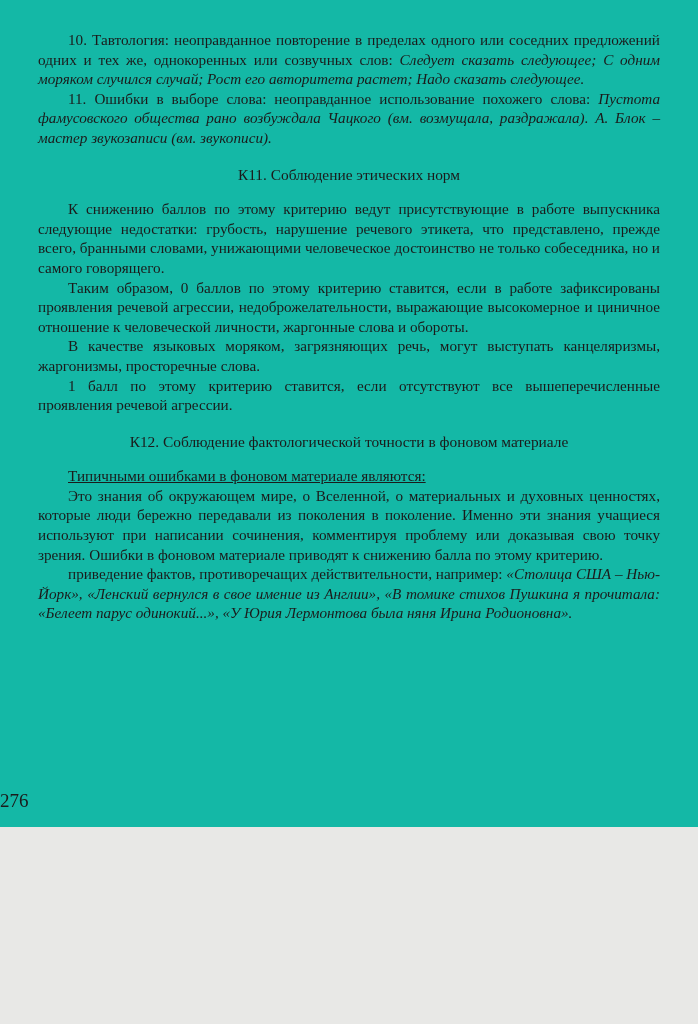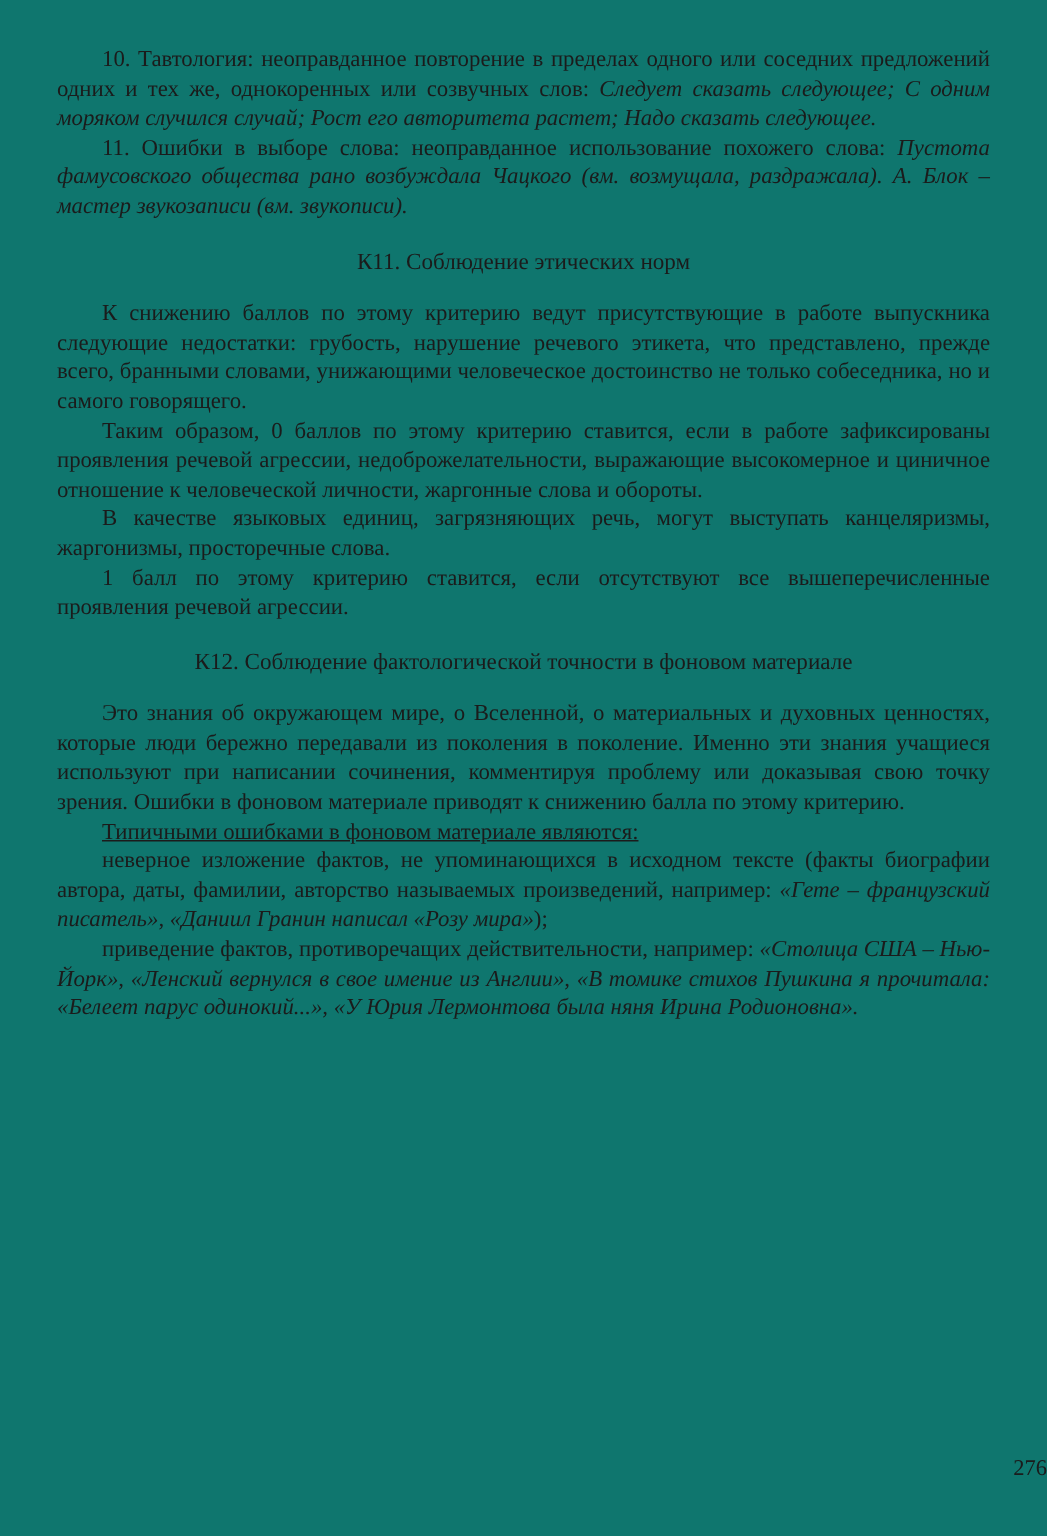--- a/index.html
+++ b/index.html
@@ -1,21 +1,21 @@
 <!DOCTYPE html>
 <html><head>
 <meta charset="utf-8">
 <style>
   * { box-sizing: border-box; }
   html, body { margin: 0; padding: 0; background: #e8e8e6; }
   .page {
     width: 698px;
-    height: 1024px;
+    height: 827px;
     margin: 0 auto;
-    background: #0f766e;
+    background: #14b8a6;
     position: relative;
     font-family: "Liberation Serif", serif;
     color: #1b1b1b;
     padding: 30px 38px 0 38px;
     overflow: hidden;
   }
   .text-block {
     width: 622px;
   }
   .para {
@@ -31,55 +31,54 @@
     text-align: center;
     text-indent: 0;
     margin: 17px 0 15px 0;
     line-height: 19.6px;
   }
   .italic { font-style: italic; }
   .bold { font-weight: normal; }
   .underline { text-decoration: underline; }
   .page-number {
     position: absolute;
-    bottom: 36px;
+    bottom: 15px;
     left: 0;
     width: 100%;
-    text-align: right;
-    font-size: 15px;
+    text-align: left;
+    font-size: 19px;
     color: #1b1b1b;
   }
 </style>
 </head>
 <body>
 
 <div class="page">
   <main class="text-block">
 
     <p class="para"><span>10. Тавтология: неоправданное повторение в пределах одного или соседних предложений одних и тех же, однокоренных или созвучных слов: </span><span class="italic">Следует сказать следующее; С одним моряком случился случай; Рост его авторитета растет; Надо сказать следующее.</span></p>
 
     <p class="para"><span>11. Ошибки в выборе слова: неоправданное использование похожего слова: </span><span class="italic">Пустота фамусовского общества рано возбуждала Чацкого (вм. возмущала, раздражала). А. Блок – мастер звукозаписи (вм. звукописи).</span></p>
 
     <h2 class="heading">К11. Соблюдение этических норм</h2>
 
     <p class="para"><span>К снижению баллов по этому критерию ведут присутствующие в работе выпускника следующие недостатки: грубость, нарушение речевого этикета, что представлено, прежде всего, бранными словами, унижающими человеческое достоинство не только собеседника, но и самого говорящего.</span></p>
 
     <p class="para"><span>Таким образом, </span><span class="bold">0 баллов</span><span> по этому критерию ставится, если в работе зафиксированы проявления речевой агрессии, недоброжелательности, выражающие высокомерное и циничное отношение к человеческой личности, жаргонные слова и обороты.</span></p>
 
-    <p class="para"><span>В качестве языковых единиц, загрязняющих речь, могут выступать канцеляризмы, жаргонизмы, просторечные слова.</span></p>
+    <p class="para"><span>В качестве языковых моряком, загрязняющих речь, могут выступать канцеляризмы, жаргонизмы, просторечные слова.</span></p>
 
     <p class="para"><span class="bold">1 балл</span><span> по этому критерию ставится, если отсутствуют все вышеперечисленные проявления речевой агрессии.</span></p>
 
     <h2 class="heading">К12. Соблюдение фактологической точности в фоновом материале</h2>
 
 
+    <p class="para"><span class="underline">Типичными ошибками в фоновом материале являются:</span></p>
+
     <p class="para"><span>Это знания об окружающем мире, о Вселенной, о материальных и духовных ценностях, которые люди бережно передавали из поколения в поколение. Именно эти знания учащиеся используют при написании сочинения, комментируя проблему или доказывая свою точку зрения. Ошибки в фоновом материале приводят к снижению балла по этому критерию.</span></p>
 
-    <p class="para"><span class="underline">Типичными ошибками в фоновом материале являются:</span></p>
-
-    <p class="para"><span>неверное изложение фактов, не упоминающихся в исходном тексте (факты биографии автора, даты, фамилии, авторство называемых произведений, например: </span><span class="italic">«Гете – французский писатель», «Даниил Гранин написал «Розу мира»</span><span>);</span></p>
 
     <p class="para"><span>приведение фактов, противоречащих действительности, например: </span><span class="italic">«Столица США – Нью-Йорк», «Ленский вернулся в свое имение из Англии», «В томике стихов Пушкина я прочитала: «Белеет парус одинокий...», «У Юрия Лермонтова была няня Ирина Родионовна».</span></p>
 
   </main>
 
   <div class="page-number">276</div>
 </div>
 
 </body></html>

